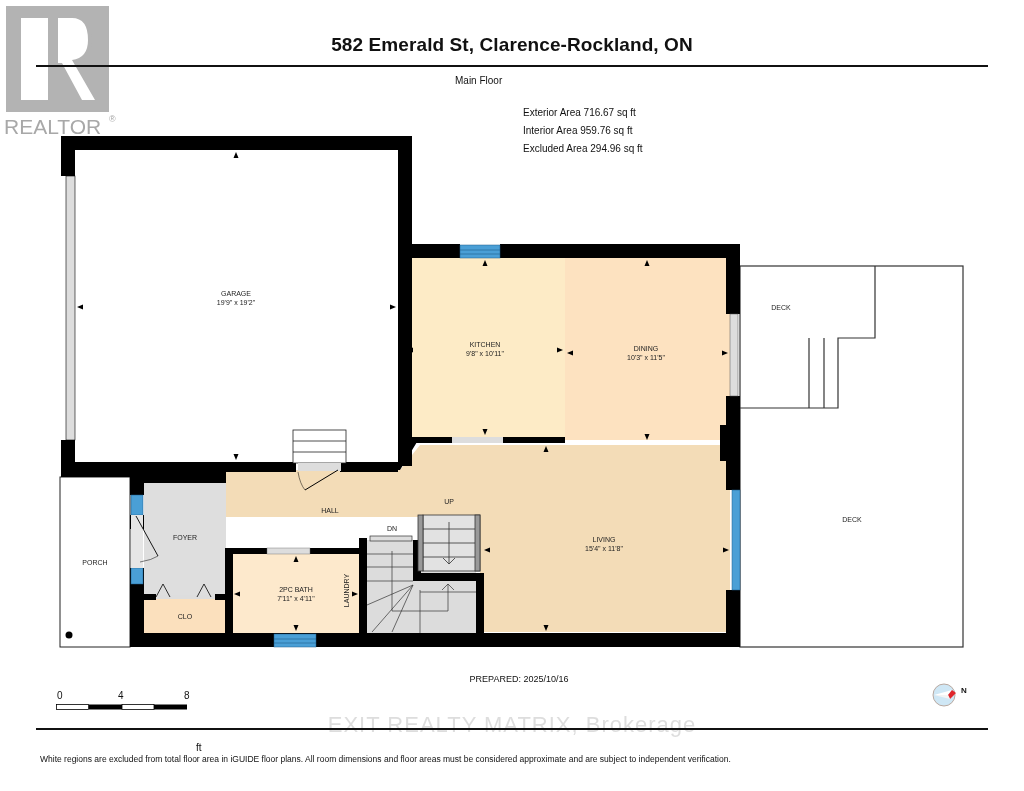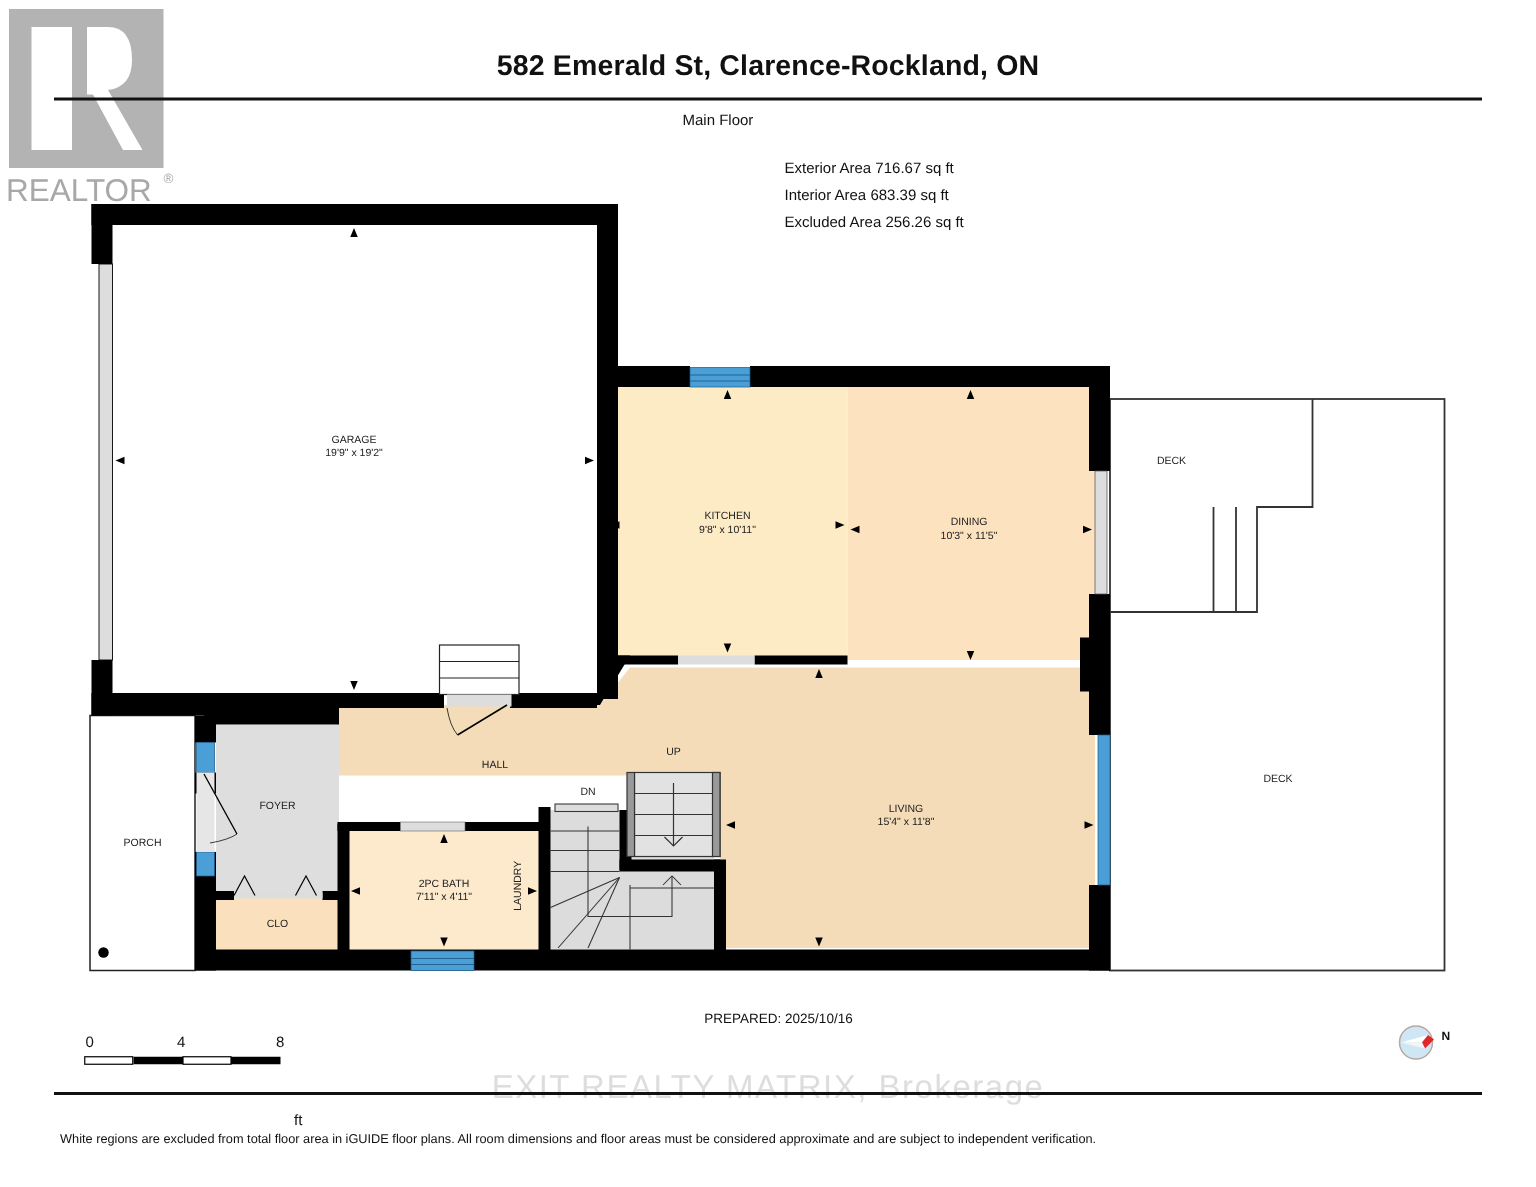--- a/index.html
+++ b/index.html
@@ -34,22 +34,22 @@
   </svg>
 </div>
 
 <div class="title">582 Emerald St, Clarence-Rockland, ON</div>
 <div class="title-rule"></div>
 
 <div class="areas">
   <div class="lbl">Main Floor</div>
   <div class="vals">
     <div>Exterior Area 716.67 sq ft</div>
-    <div>Interior Area 683.39 sq ft</div>
-    <div>Excluded Area 256.26 sq ft</div>
+    <div>Interior Area 959.76 sq ft</div>
+    <div>Excluded Area 294.96 sq ft</div>
   </div>
 </div>
 
 <svg class="plan" width="1024" height="791" viewBox="0 0 1024 791">
 
   <g fill="none" stroke="#333" stroke-width="1.2">
     <rect x="740" y="266" width="223" height="381"></rect>
     <polyline points="740,408 838,408 838,338 875,338 875,266"></polyline>
     <line x1="809" y1="338" x2="809" y2="408"></line>
     <line x1="824" y1="338" x2="824" y2="408"></line>

